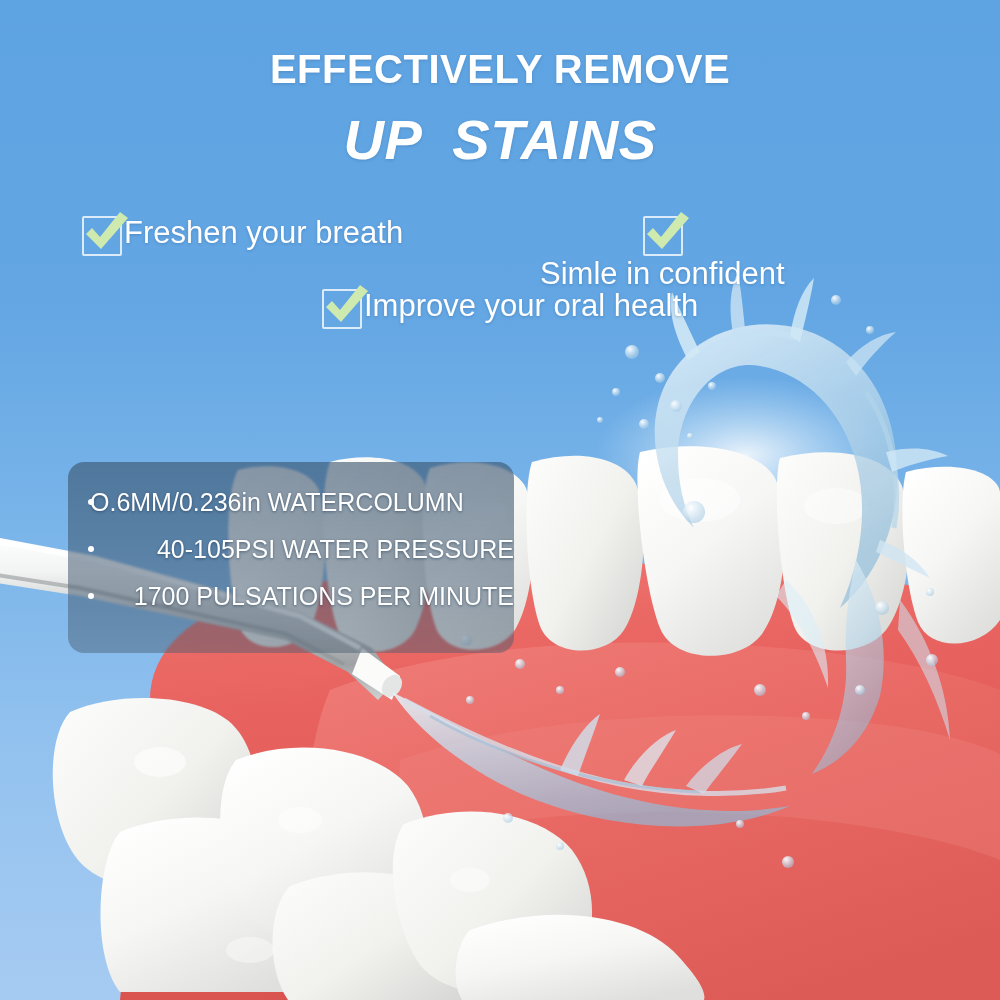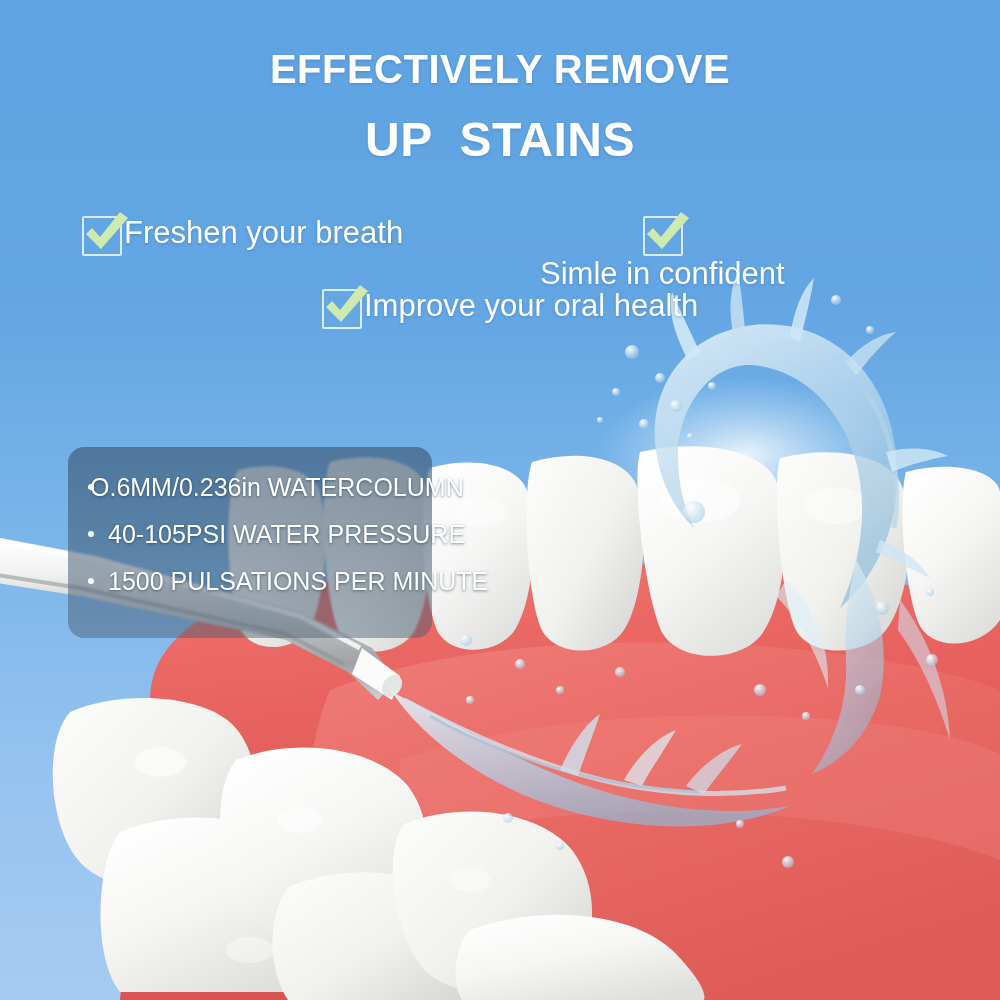--- a/index.html
+++ b/index.html
@@ -26,21 +26,21 @@
     position:absolute;
     left:0; right:0;
     text-align:center;
     color:#ffffff;
     font-weight:bold;
     letter-spacing:0.5px;
     text-shadow:0 1px 3px rgba(40,90,140,0.30);
     white-space:pre;
   }
   #headline-line1{ top:38px; font-size:40px; line-height:62px; }
-  #headline-line2{ top:110px; font-size:48px; line-height:60px; }
+  #headline-line2{ top:110px; font-size:56px; line-height:60px;font-style:italic; }
 
   
   .feature{
     position:absolute;
     display:flex;
     align-items:center;
   }
   #feature-0{ left:78px;  top:210px; }
   #feature-1{ left:540px; top:210px;flex-direction:column; }
   #feature-2{ left:318px; top:283px; }
@@ -67,22 +67,22 @@
     color:#ffffff;
     font-size:31px;
     line-height:36px;
     white-space:nowrap;
     text-shadow:0 1px 3px rgba(40,90,140,0.35);
   }
 
   
   #spec-panel{
     position:absolute;
-    left:68px; top:447px;
-    width:364px; height:191px;
+    left:68px; top:462px;
+    width:446px; height:191px;
     border-radius:16px;
     background:linear-gradient(180deg,rgba(58,84,110,0.62) 0%,rgba(62,86,110,0.55) 45%,rgba(72,92,112,0.46) 100%);
     backdrop-filter:blur(1px);
     padding:26px 0 0 20px;
   }
   .spec-row{
     display:flex;
     align-items:baseline;
     color:#ffffff;
     font-size:25px;
@@ -321,17 +321,17 @@
     <div class="spec-row tight">
       <span class="spec-bullet"></span>
       <span>O.6MM/0.236in WATERCOLUMN</span>
     </div>
     <div class="spec-row">
       <span class="spec-bullet"></span>
       <span>40-105PSI WATER PRESSURE</span>
     </div>
     <div class="spec-row">
       <span class="spec-bullet"></span>
-      <span>1500 PULSATIONS PER MINUTE</span>
+      <span>1700 PULSATIONS PER MINUTE</span>
     </div>
   </div>
 
 </div>
 
 </body></html>

